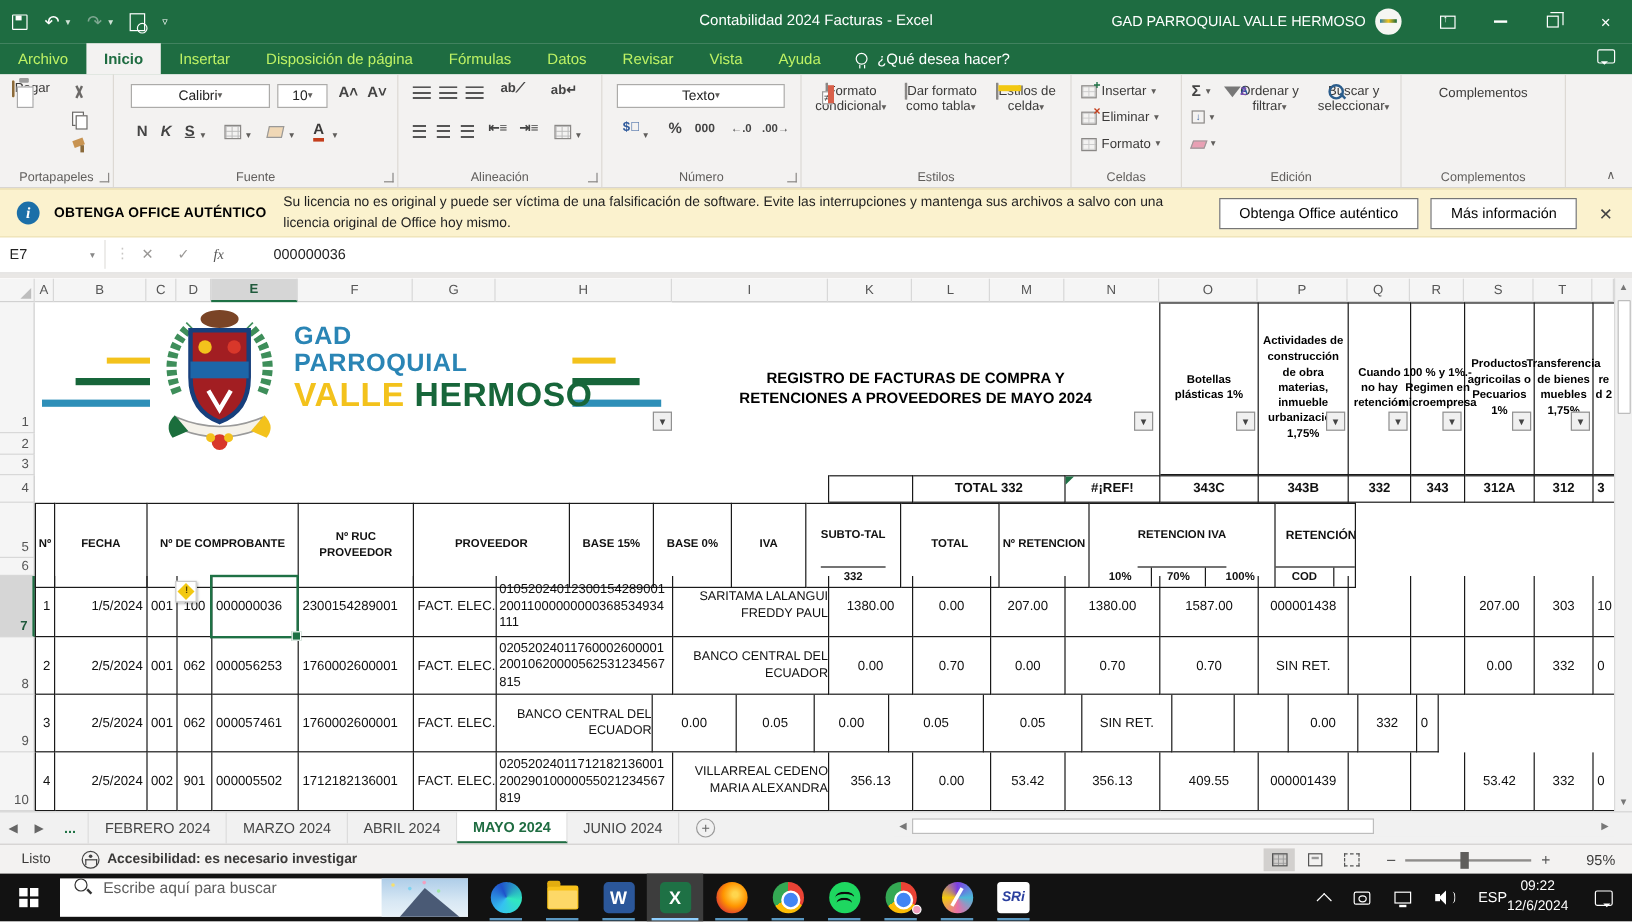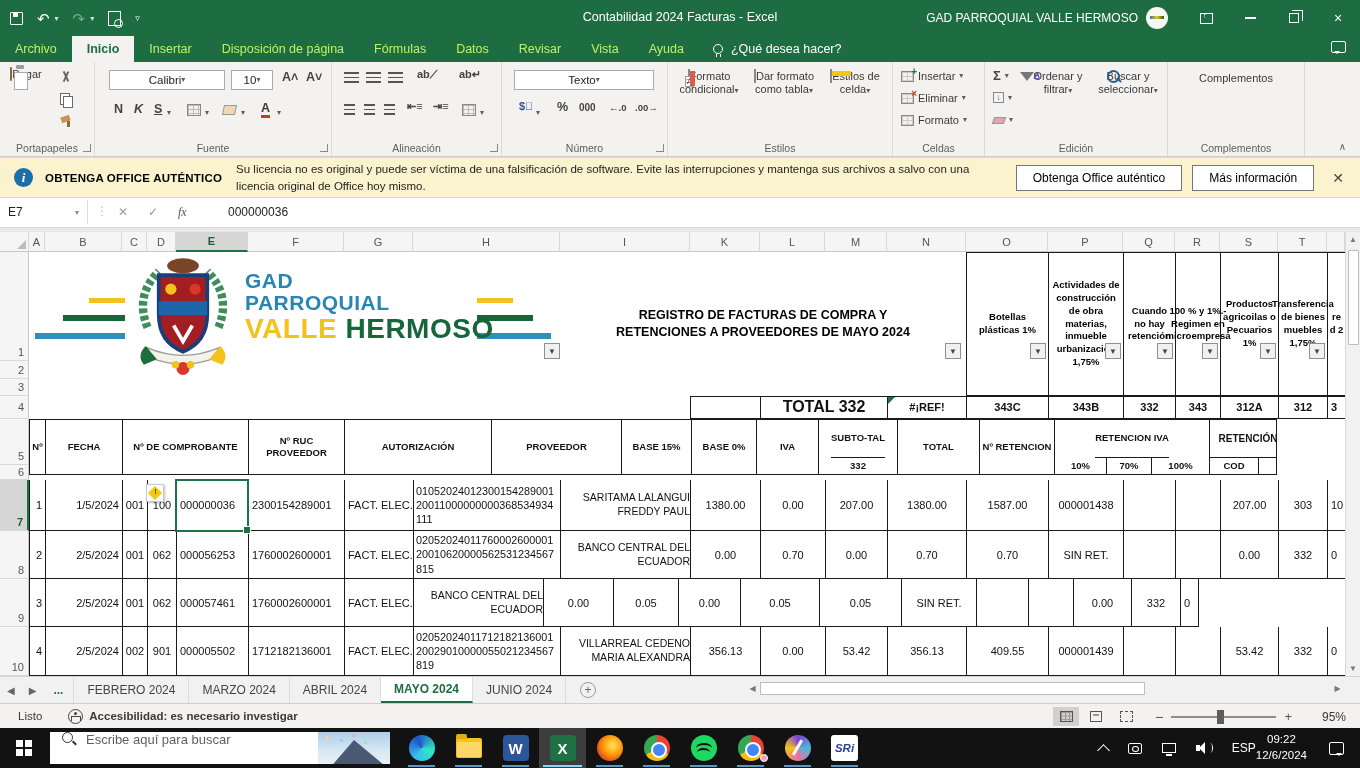--- a/index.html
+++ b/index.html
@@ -560,38 +560,37 @@
   <div class="fbtn" style="left:945px">▼</div>
   <div class="fbtn" style="left:1030px">▼</div>
   <div class="fbtn" style="left:1105px">▼</div>
   <div class="fbtn" style="left:1157px">▼</div>
   <div class="fbtn" style="left:1202px">▼</div>
   <div class="fbtn" style="left:1260px">▼</div>
   <div class="fbtn" style="left:1309px">▼</div>
 
   <div class="trow" style="left:690px;top:164px;height:23px">
     <div class="cl w-k bt"></div>
-    <div class="cl w-lm bt hd" style="font-size:16px">TOTAL 332</div>
+    <div class="cl w-lm bt hd" style="font-size:11px">TOTAL 332</div>
     <div class="cl w-n bt hd" style="font-size:11px">#¡REF!</div>
     <div class="cl w-o bt hd" style="font-size:11px">343C</div>
     <div class="cl w-p bt hd" style="font-size:11px">343B</div>
     <div class="cl w-q bt hd" style="font-size:11px">332</div>
     <div class="cl w-r bt hd" style="font-size:11px">343</div>
     <div class="cl w-s bt hd" style="font-size:11px">312A</div>
     <div class="cl w-t bt hd" style="font-size:11px">312</div>
     <div class="cl w-u bt hd lft" style="font-size:11px">3</div>
   </div>
   <div id="ref-tri"></div>
 
-  <div class="trow" style="left:29px;top:187px;height:56px">
+  <div class="trow" style="left:29px;top:187px;height:71px">
     <div class="cl w-a bt hd">Nº</div>
     <div class="cl w-b bt hd">FECHA</div>
     <div class="cl w-cde bt hd">Nº DE COMPROBANTE</div>
     <div class="cl w-f bt hd">Nº RUC PROVEEDOR</div>
-    <div class="cl w-h bt hd">AUTORIZACIÓN</div>
     <div class="cl w-i bt hd">PROVEEDOR</div>
     <div class="cl w-k bt hd">BASE 15%</div>
     <div class="cl w-l bt hd">BASE 0%</div>
     <div class="cl w-m bt hd">IVA</div>
     <div class="cl w-n bt hd split">
       <span class="tp">SUBTO-TAL</span>
       <span class="bm" style="align-items:center;justify-content:center">332</span>
     </div>
     <div class="cl w-o bt hd">TOTAL</div>
     <div class="cl w-p bt hd">Nº RETENCION</div>

